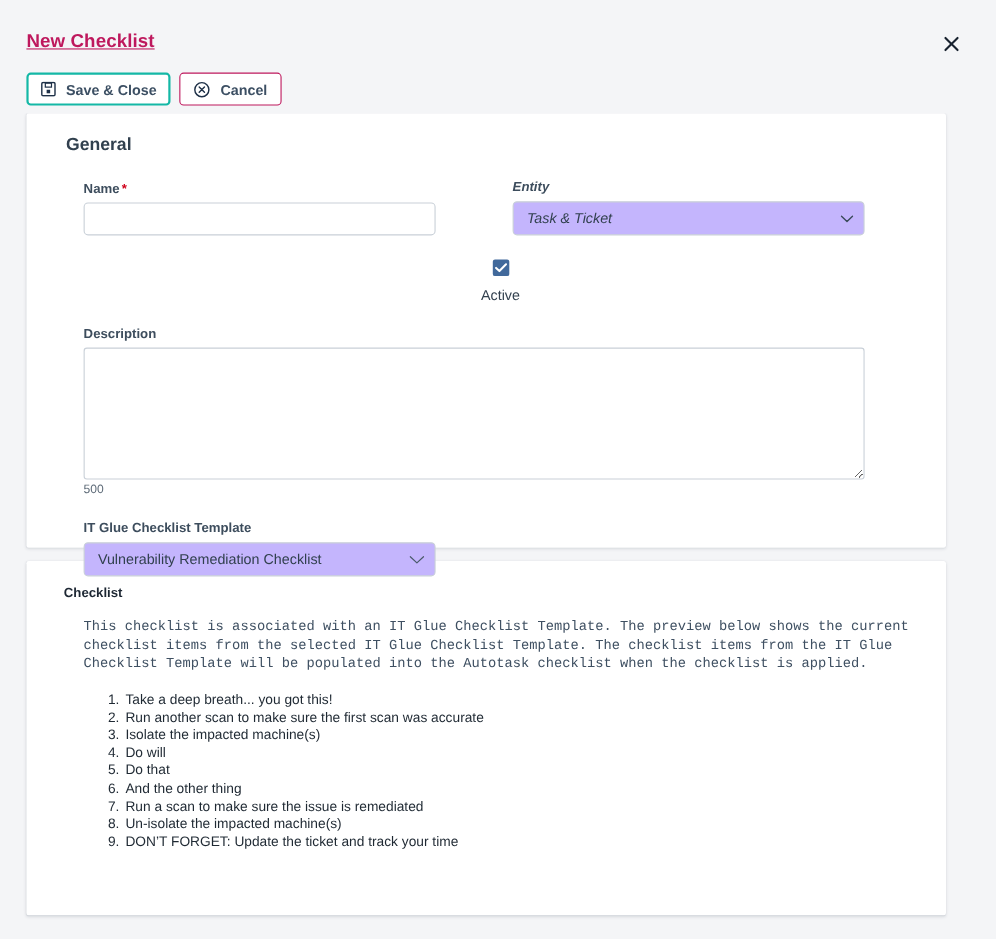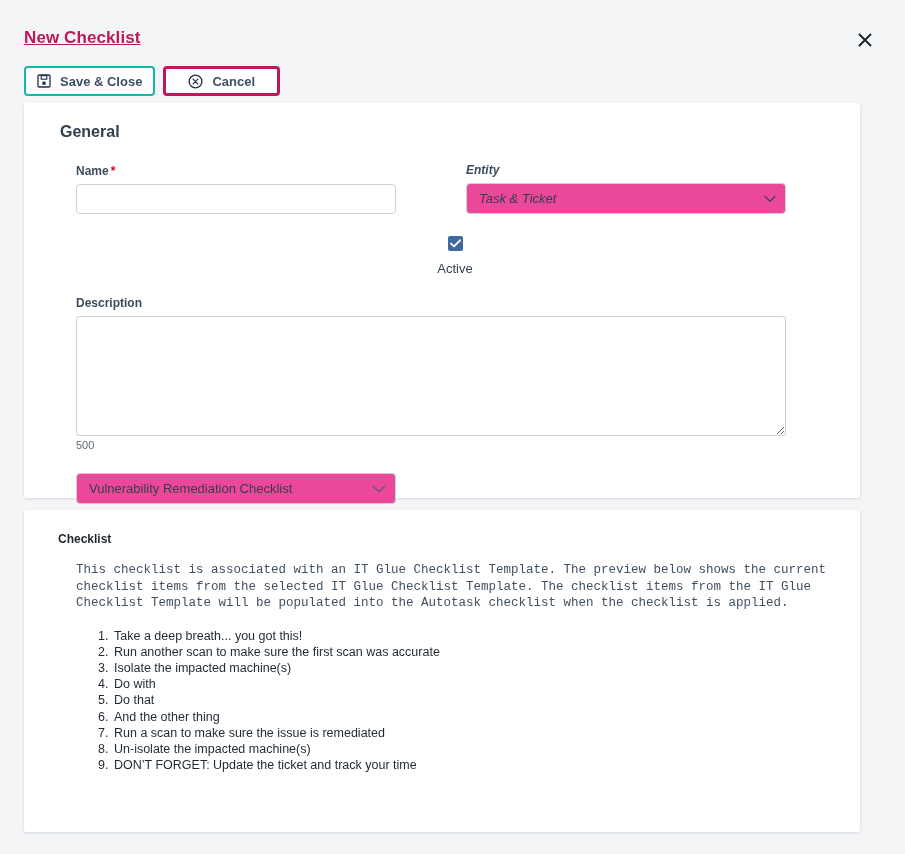--- a/index.html
+++ b/index.html
@@ -50,23 +50,23 @@
     left: 24px;
     top: 66px;
     display: flex;
     gap: 8px;
   }
   .tb-btn {
     display: flex;
     align-items: center;
     gap: 9px;
     height: 30px;
-    padding: 0 22px;
+    padding: 0 12px;
     background: #ffffff;
-    border: 3px solid #be185d;
+    border: 1px solid #be185d;
     border-radius: 4px;
     font-size: 13px;
     font-weight: bold;
     color: #3c4f63;
     cursor: pointer;
     white-space: nowrap;
   }
   .tb-btn.focused {
     border: 2px solid #14b8a6;
     padding: 0 11px;
@@ -136,21 +136,21 @@
 
   .select-wrap {
     position: relative;
     width: 320px;
   }
   .select-box {
     width: 320px;
     height: 31px;
     border: 1px solid #c9d0d8;
     border-radius: 4px;
-    background: #ec4899;
+    background: #c4b5fd;
     display: flex;
     align-items: center;
     padding: 0 28px 0 12px;
     font-size: 13px;
     color: #31404e;
     cursor: pointer;
   }
   .chev {
     position: absolute;
     right: 10px;
@@ -293,20 +293,21 @@
       <span class="check-label">Active</span>
     </div>
 
     <div class="desc-block">
       <label class="field-label">Description</label>
       <textarea class="textarea" placeholder="" style=""></textarea>
       <div class="counter">500</div>
     </div>
 
     <div class="tmpl-block">
+      <label class="field-label">IT Glue Checklist Template</label>
       <div class="select-wrap">
         <div class="select-box thin-chev">
           <span>Vulnerability Remediation Checklist</span>
         </div>
         <span class="chev">
           <svg width="14" height="9" viewBox="0 0 14 9" aria-hidden="true">
             <path d="M1 1.6 L7 7.2 L13 1.6" fill="none" stroke="#4a5a6a" stroke-width="1.1" stroke-linecap="round" stroke-linejoin="round"></path>
           </svg>
         </span>
       </div>
@@ -314,20 +315,20 @@
   </div>
 </div>
 
 <div class="card checklist">
   <div class="section-title">Checklist</div>
   <p class="cl-desc">This checklist is associated with an IT Glue Checklist Template. The preview below shows the current checklist items from the selected IT Glue Checklist Template. The checklist items from the IT Glue Checklist Template will be populated into the Autotask checklist when the checklist is applied.</p>
   <ol class="cl-list">
       <li>Take a deep breath... you got this!</li>
       <li>Run another scan to make sure the first scan was accurate</li>
       <li>Isolate the impacted machine(s)</li>
-      <li>Do with</li>
+      <li>Do will</li>
       <li>Do that</li>
       <li>And the other thing</li>
       <li>Run a scan to make sure the issue is remediated</li>
       <li>Un-isolate the impacted machine(s)</li>
       <li>DON’T FORGET: Update the ticket and track your time</li>
     </ol>
 </div>
 
 </body></html>

